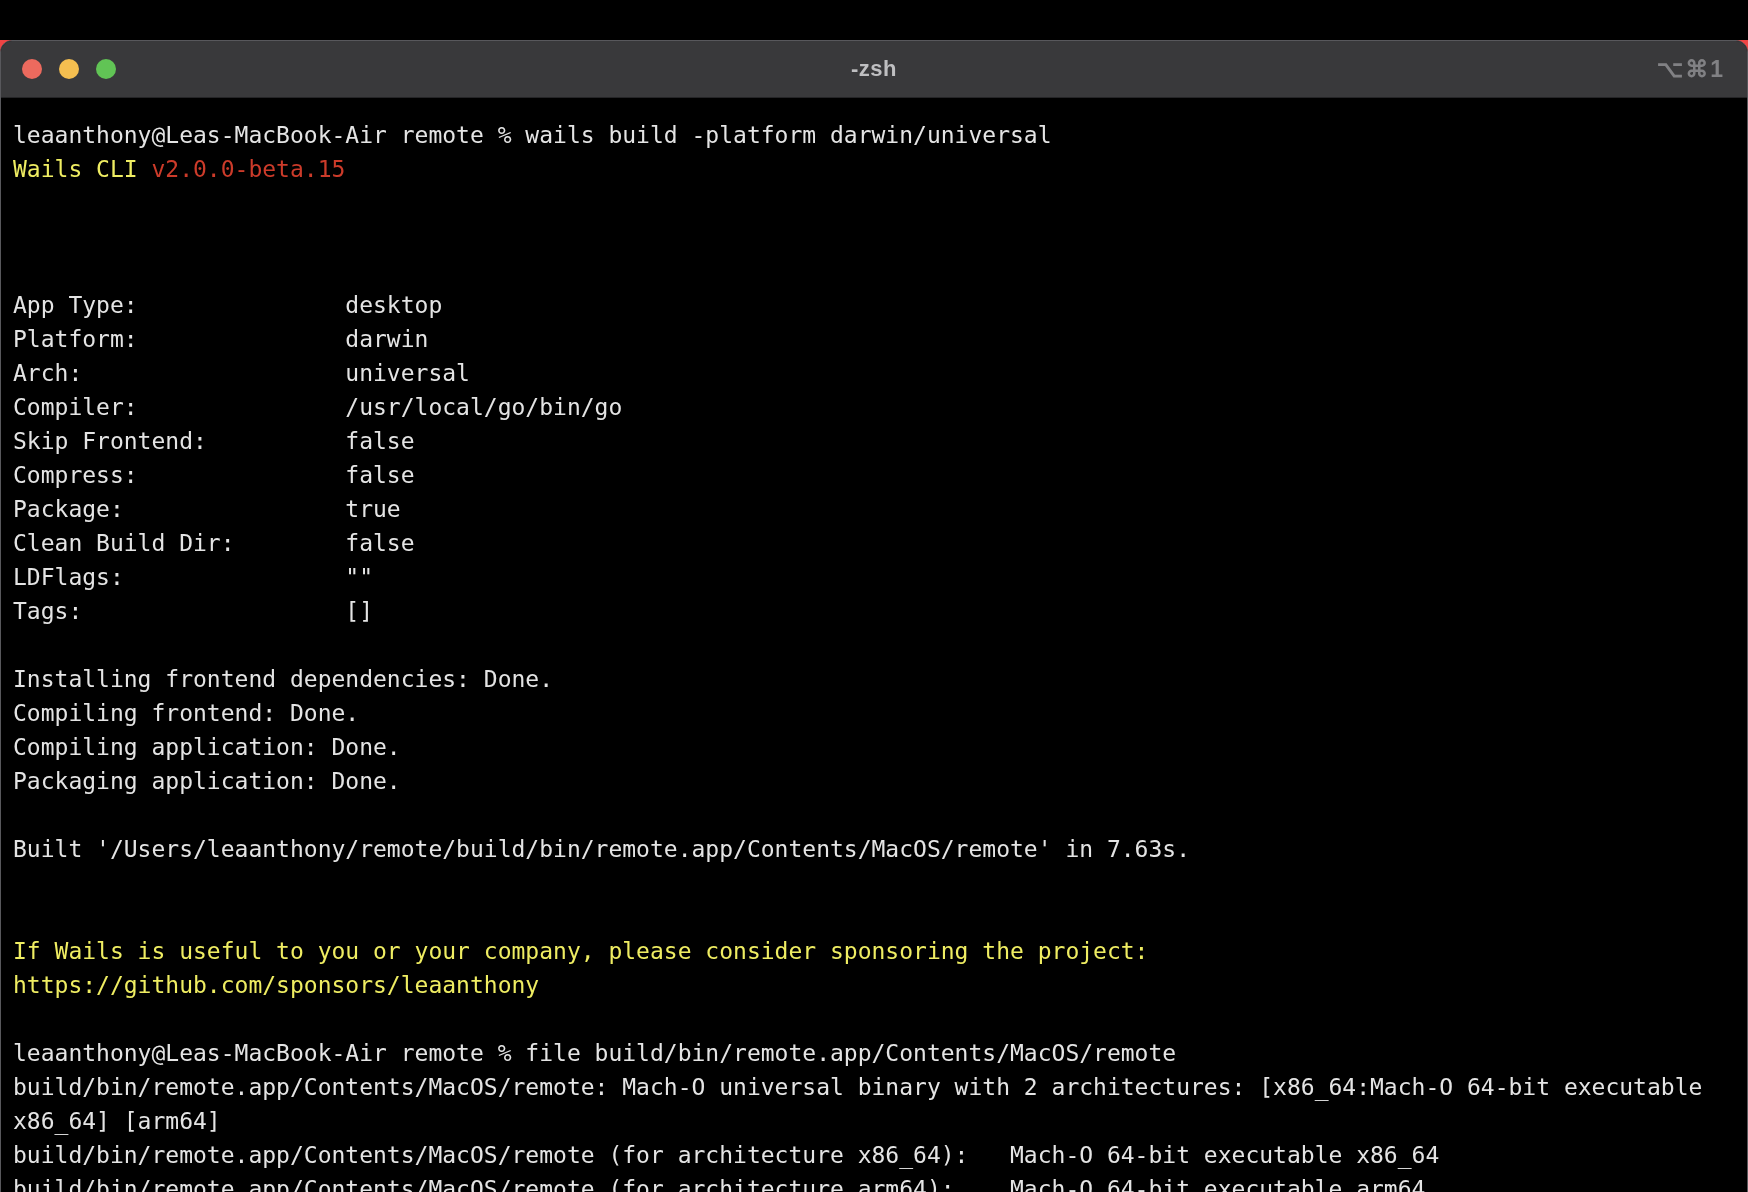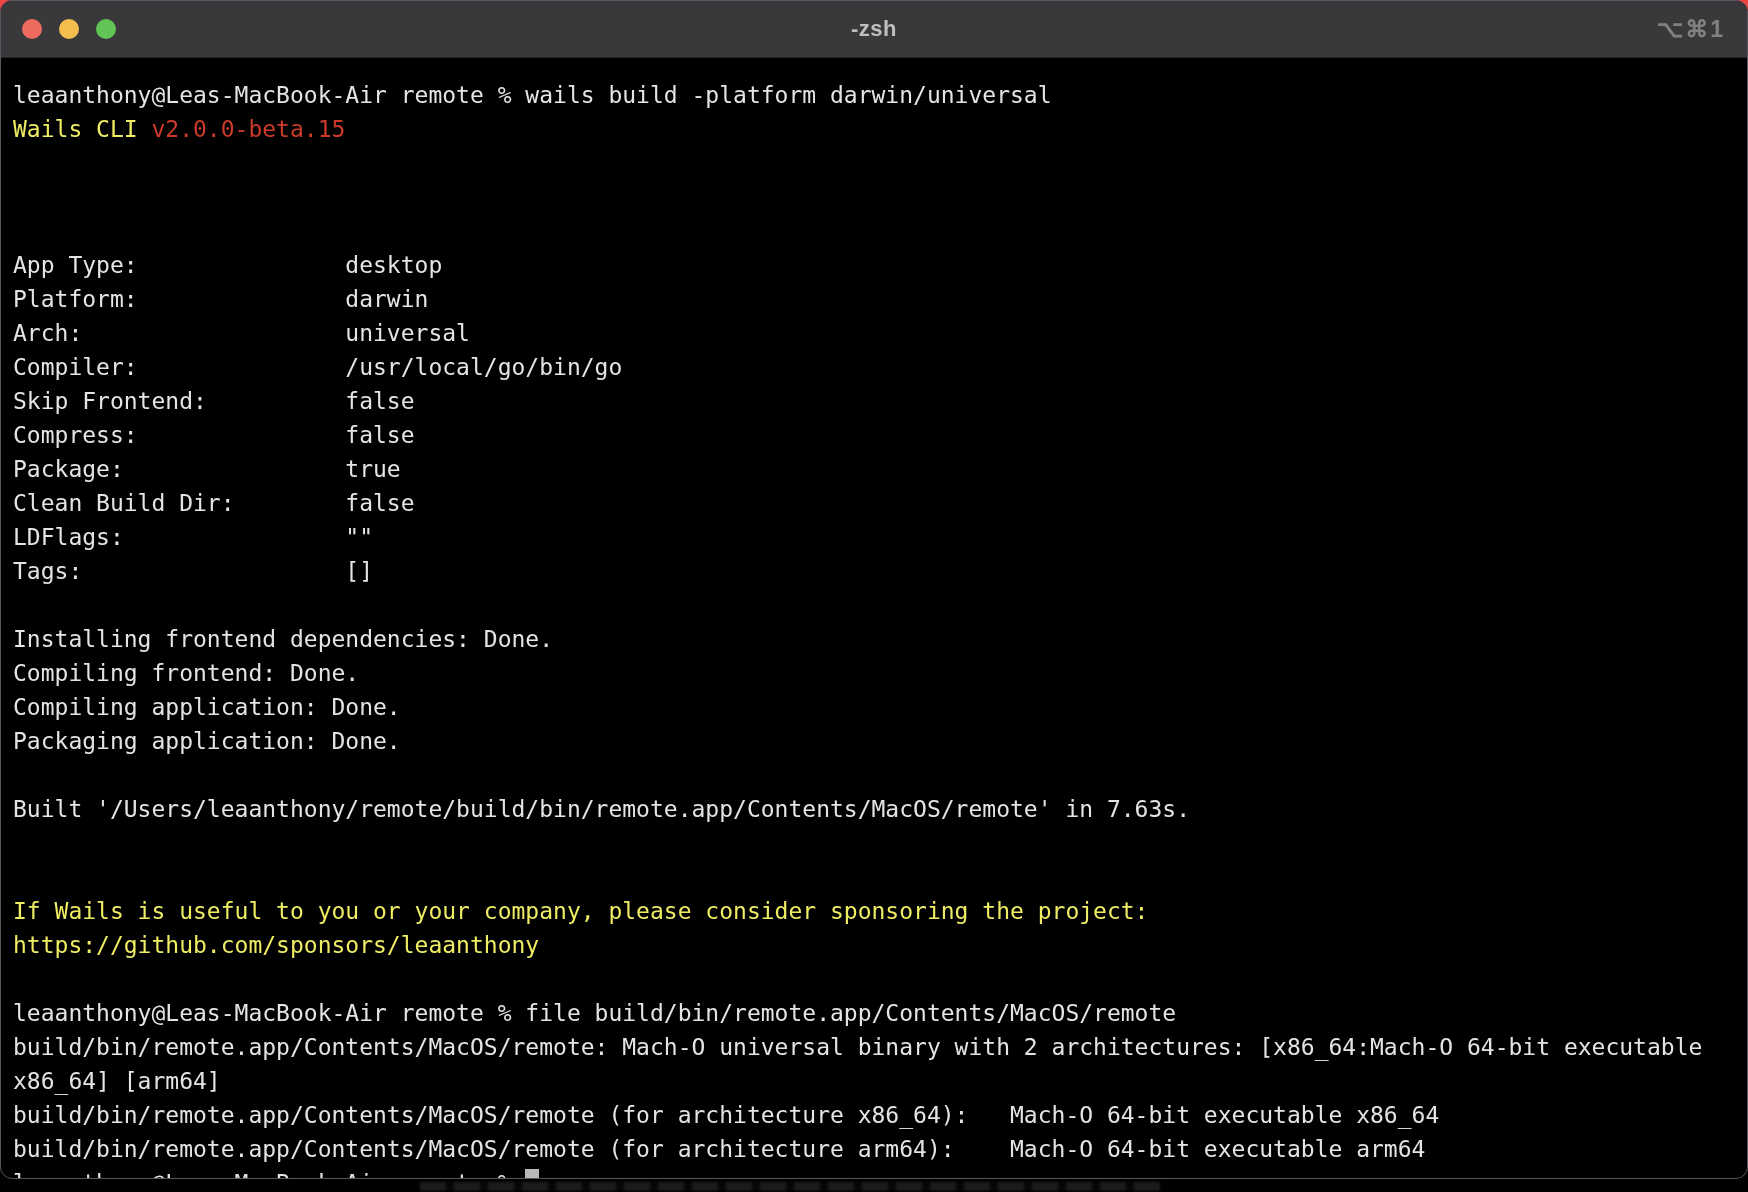--- a/index.html
+++ b/index.html
@@ -9,20 +9,21 @@
     width: 1748px;
     height: 1192px;
     overflow: hidden;
     font-family: "Liberation Sans", sans-serif;
   }
   .stage {
     position: relative;
     width: 1748px;
     height: 838px;
     background: #ef4444;
+    margin-top: 40px;
   }
   
   .window {
     position: absolute;
     top: 0; left: 0;
     width: 1746px;
     height: 1177px;
     background: #000;
     border: 1px solid #58585c;
     border-radius: 12px;

